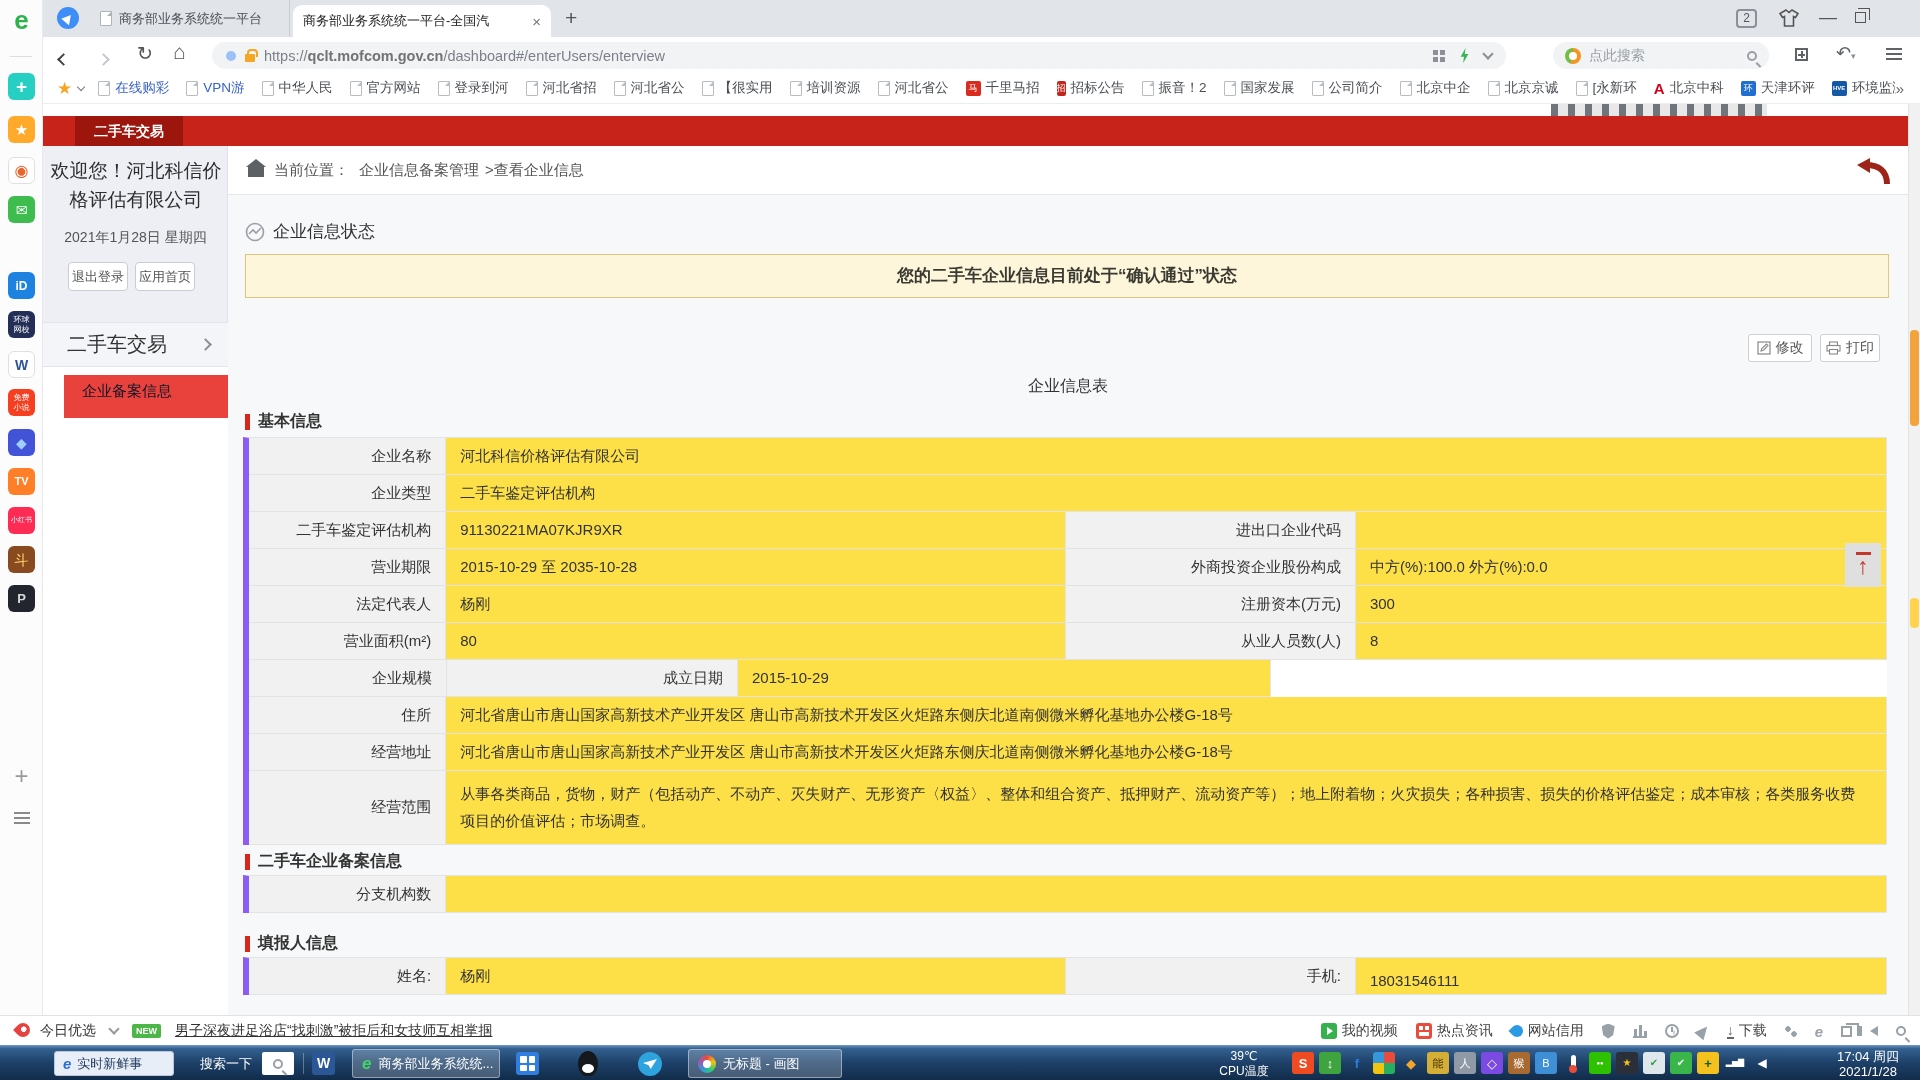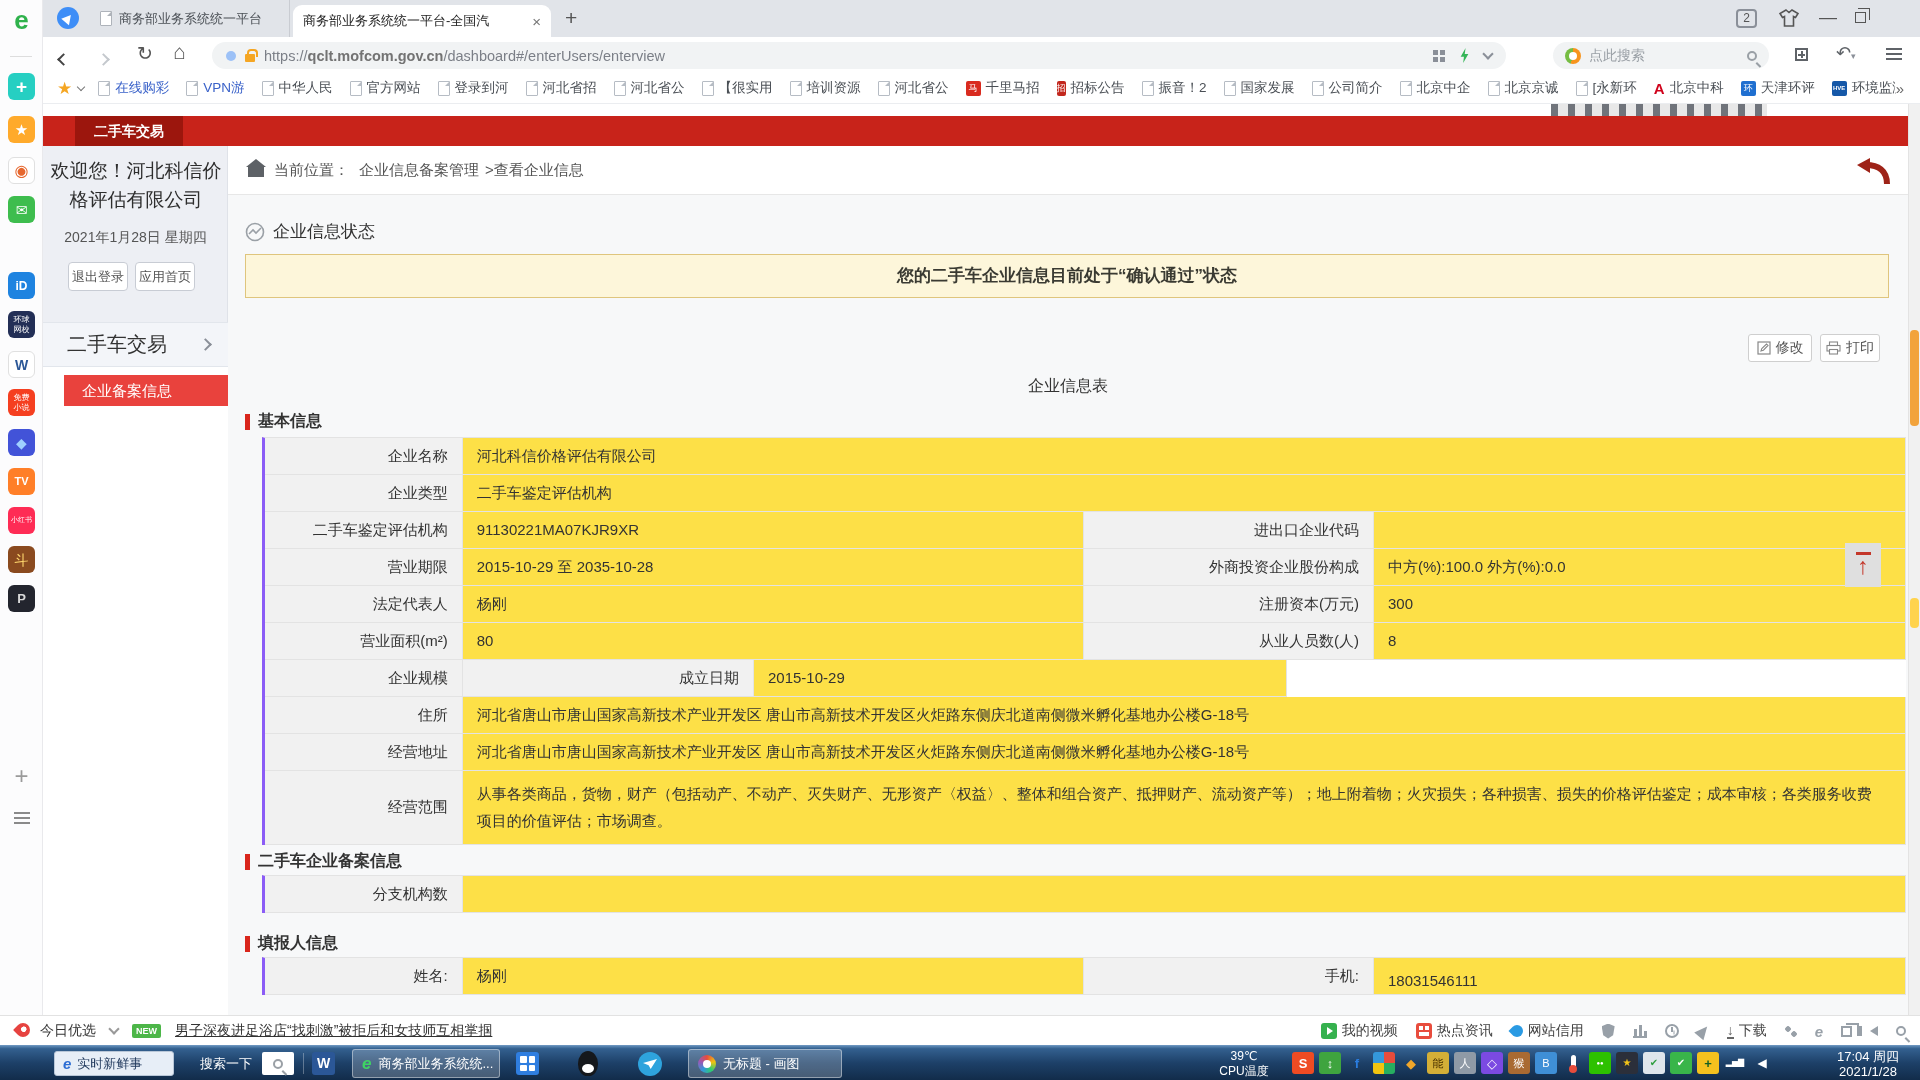--- a/index.html
+++ b/index.html
@@ -74,33 +74,33 @@
 #stripes{position:absolute;left:1551px;top:104px;width:216px;height:12px;background:repeating-linear-gradient(90deg,#70747b 0 7px,#e8e8e8 7px 17px);}
 #banner{position:absolute;left:43px;top:116px;width:1865px;height:30px;background:#c8231a;}
 #banner .btab{position:absolute;left:32px;top:0;width:108px;height:30px;background:#9c160d;color:#fff;font-size:14px;font-weight:bold;text-align:center;line-height:30px;}
 #side{position:absolute;left:43px;top:146px;width:185px;height:221px;background:#edeff4;border-right:1px solid #dfe2e8;}
 .welcome{position:absolute;left:47px;top:157px;width:178px;text-align:center;font-size:19px;color:#2e2e2e;line-height:1.5;}
 .sidedate{position:absolute;left:43px;top:229px;width:185px;text-align:center;font-size:14px;color:#555;}
 .sbtn{position:absolute;top:262px;height:29px;background:#fff;border:1px solid #c8ccd4;border-radius:4px;font-size:13px;color:#555;text-align:center;line-height:27px;}
 .menu-row{position:absolute;left:43px;top:322px;width:185px;height:45px;background:#f3f5f9;border-top:1px solid #e2e6ec;border-bottom:1px solid #e2e6ec;display:flex;align-items:center;}
 .menu-row .t{font-size:20px;color:#333;margin-left:24px;}
 .menu-row .c{margin-left:auto;margin-right:18px;width:9px;height:9px;border-right:2px solid #8a8f98;border-top:2px solid #8a8f98;transform:rotate(45deg);}
-.submenu{position:absolute;left:64px;top:375px;width:164px;height:31px;background:#e9423d;color:#ffffff;font-size:15px;line-height:31px;padding-left:18px;}
+.submenu{position:absolute;left:64px;top:375px;width:164px;height:43px;background:#e9423d;color:#0f172a;font-size:15px;line-height:31px;padding-left:18px;}
 #crumb{position:absolute;left:228px;top:146px;width:1680px;height:49px;background:#fff;border-bottom:1px solid #e7e7e7;display:flex;align-items:center;font-size:15px;color:#555;}
 .home-ico{width:16px;height:10px;background:#5d6166;position:relative;margin:4px 10px 0 20px;}
 .home-ico::before{content:"";position:absolute;left:-2px;top:-8px;border-left:10px solid transparent;border-right:10px solid transparent;border-bottom:8px solid #5d6166;}
 .retarrow{position:absolute;left:1854px;top:157px;}
 #mainbg{position:absolute;left:228px;top:195px;width:1680px;height:820px;background:#f7f8f9;}
 .sec-status{position:absolute;left:245px;top:220px;display:flex;align-items:center;gap:8px;font-size:17px;color:#333;}
 .notice{position:absolute;left:245px;top:254px;width:1644px;height:44px;background:#fdf6da;border:1px solid #dfc57d;text-align:center;line-height:42px;font-size:17px;font-weight:bold;color:#3a3a32;}
 .actbtn{position:absolute;top:334px;height:28px;background:#fff;border:1px solid #cfcfcf;border-radius:3px;font-size:14px;color:#555;display:flex;align-items:center;justify-content:center;gap:5px;}
 .formtitle{position:absolute;left:228px;top:376px;width:1680px;text-align:center;font-size:16px;color:#333;}
 .sec{position:absolute;left:245px;display:flex;align-items:center;gap:8px;font-size:16px;font-weight:bold;color:#333;}
 .sec-bar{width:5px;height:16px;background:#d9261c;}
-.t-table{position:absolute;left:262px;width:1644px;border-top:1px solid #e3e3e3;border-left:3px solid #8b5cf6;background:#fff;}
+.t-table{position:absolute;left:243px;width:1644px;border-top:1px solid #e3e3e3;border-left:6px solid #8b5cf6;background:#fff;}
 .t-row{display:flex;min-height:37px;}
 .t-cell{border-right:1px solid #e3e3e3;border-bottom:1px solid #e3e3e3;display:flex;align-items:center;font-size:15px;color:#333;}
 .lc{background:#f1f1f1;justify-content:flex-end;padding-right:14px;}
 .vc{background:#fde047;padding-left:14px;padding-right:20px;line-height:1.75;}
 .backtop{position:absolute;left:1845px;top:543px;width:36px;height:44px;background:#dfdfdf;display:flex;flex-direction:column;align-items:center;justify-content:center;}
 .backtop .bar{width:15px;height:3px;background:#c4372a;}
 .backtop .ar{font-size:23px;font-weight:bold;color:#c4372a;line-height:1;}
 #scrolltrack{position:absolute;left:1908px;top:104px;width:12px;height:911px;background:#f1f1f1;border-left:1px solid #e3e3e3;}
 #scrollthumb{position:absolute;left:1910px;top:330px;width:9px;height:96px;background:#f2a33c;border-radius:4px;}
 #scrollmark{position:absolute;left:1910px;top:598px;width:9px;height:30px;background:#ffd34d;border-radius:4px;}

